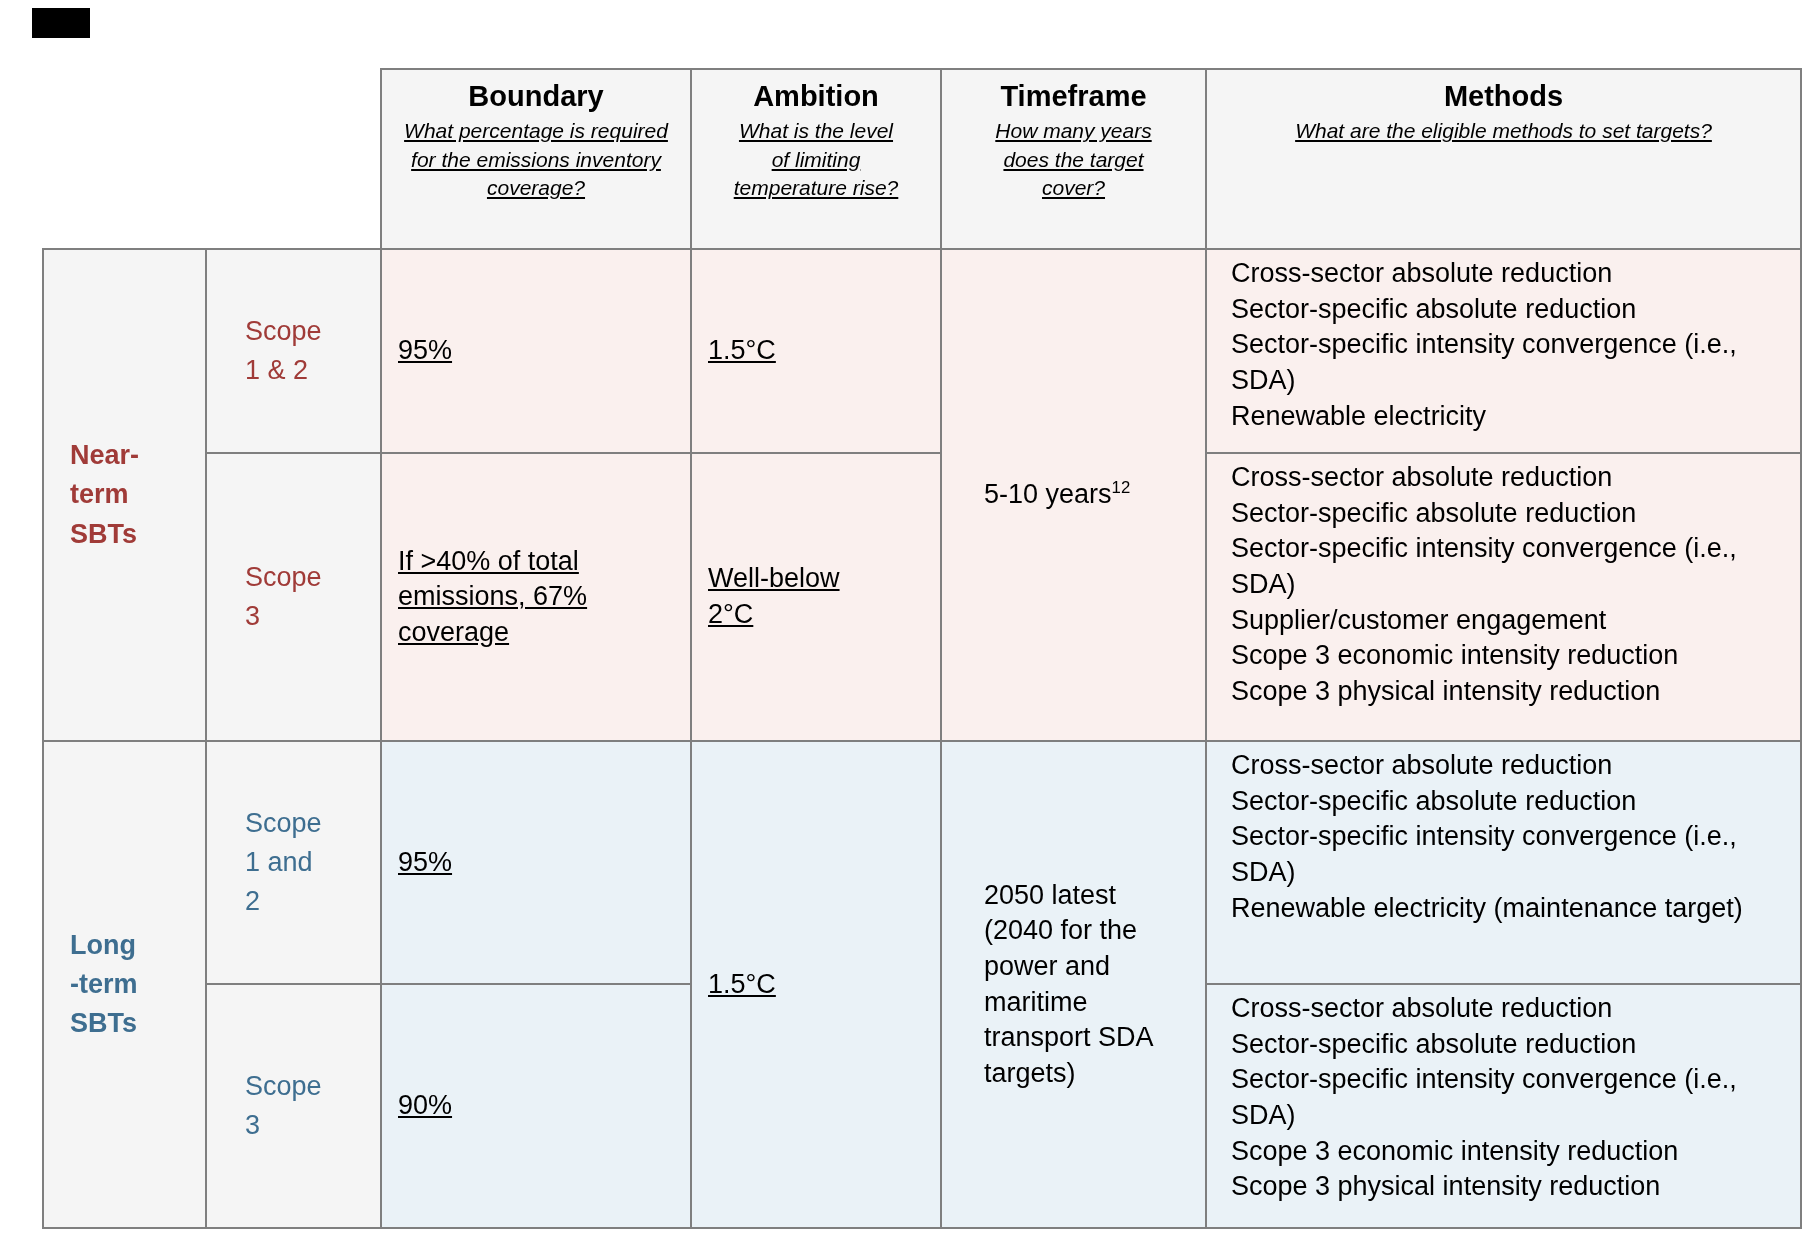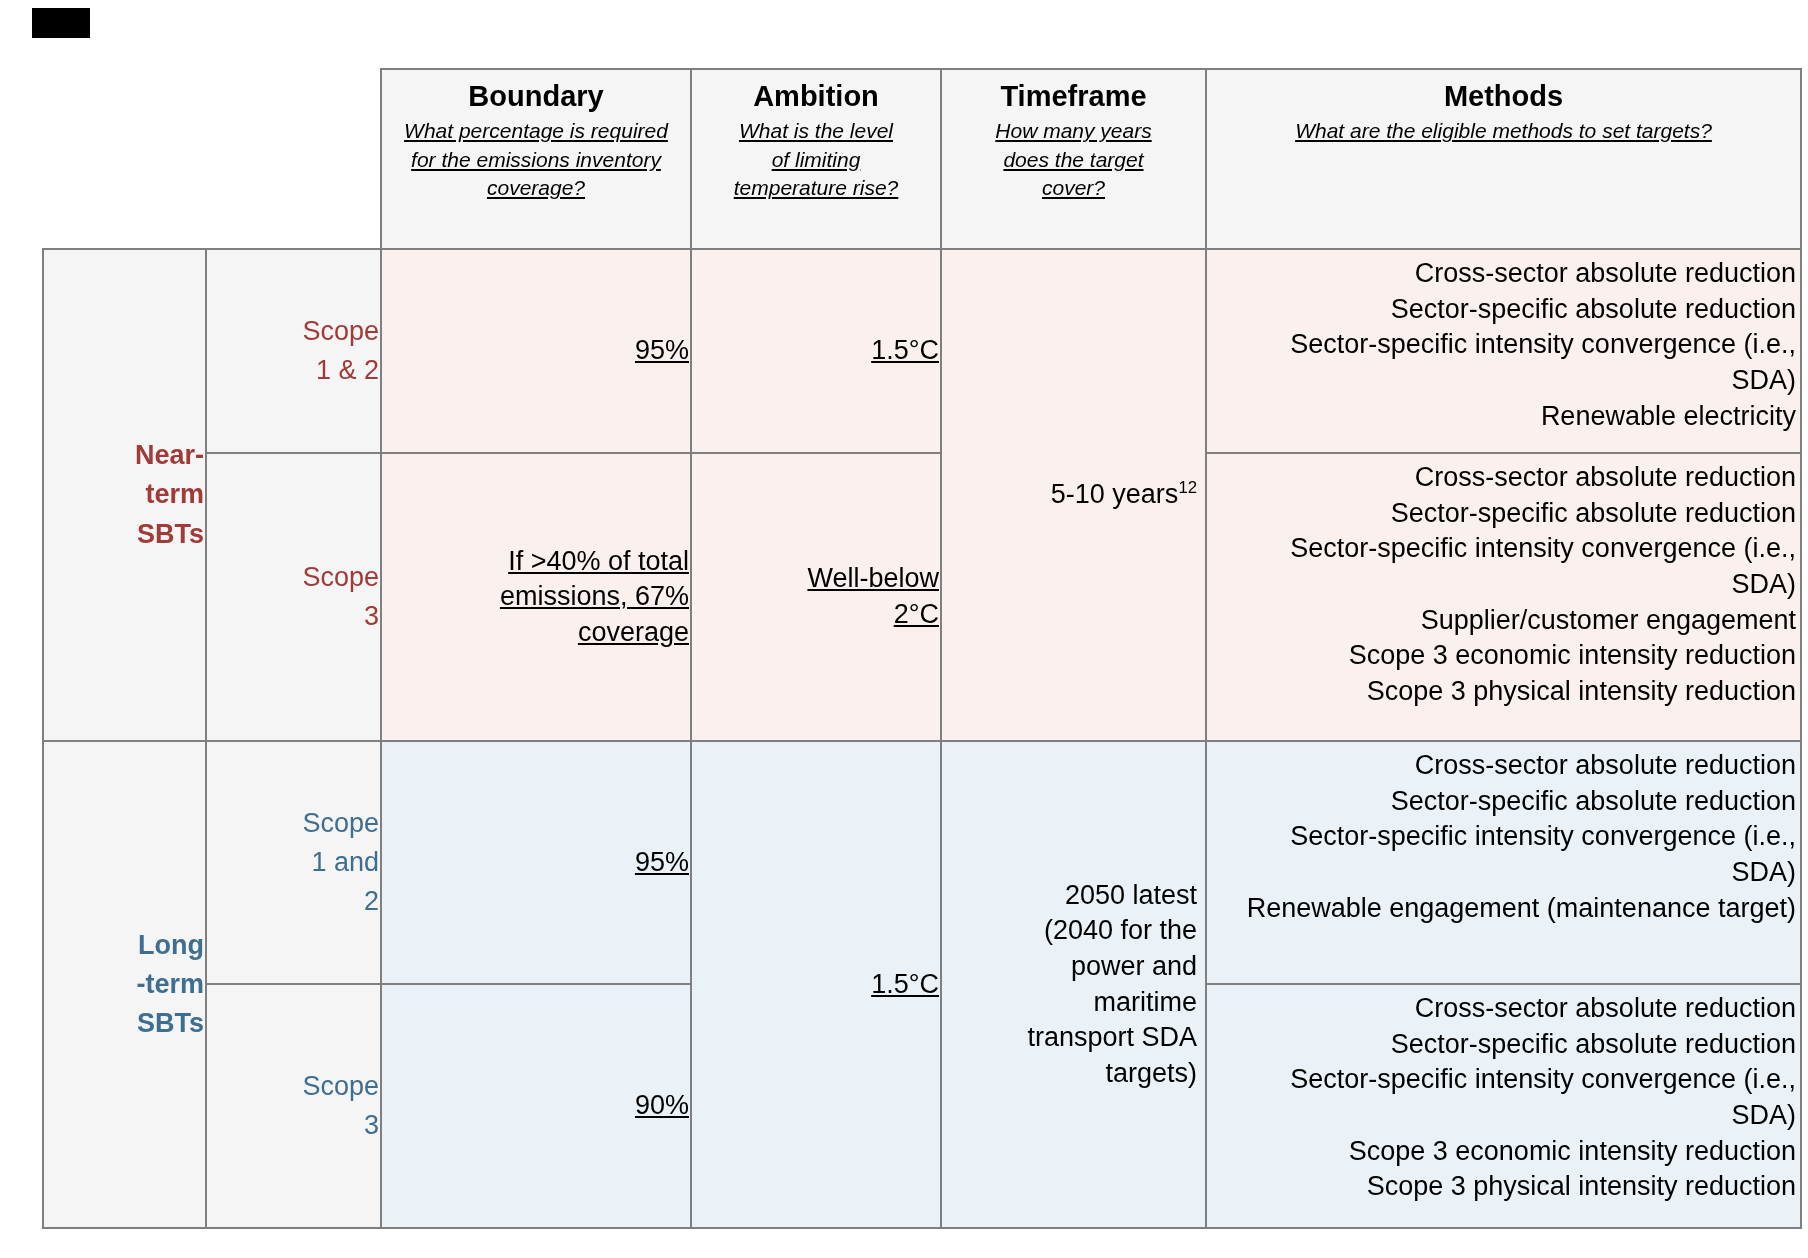--- a/index.html
+++ b/index.html
@@ -18,21 +18,21 @@
     width: 58px; height: 30px;
     background: #000000;
   }
   table.sbt {
     position: absolute;
     left: 42px; top: 68px;
     border-collapse: collapse;
     table-layout: fixed;
     width: 1758px;
   }
-  td, th { box-sizing: border-box; border: 2px solid var(--border, #7f7f7f); overflow: hidden; text-align: right; }
+  td, th { box-sizing: border-box; border: 2px solid var(--border, #7f7f7f); overflow: hidden; }
   td.blank { border: none; background: #ffffff; }
 
   th.hdr {
     background: var(--header-bg, #f5f5f5);
     vertical-align: top;
     padding: 8px 10px 0 10px;
     font-weight: normal;
     text-align: center;
   }
   .hdr-title { font-size: 29px; font-weight: bold; line-height: 1.25; }
@@ -57,21 +57,21 @@
     line-height: 1.45;
   }
   .near-accent { color: var(--near-term-accent, #a03b38); }
   .long-accent { color: var(--long-term-accent, #3e6e90); }
 
   td.cell { font-size: 27px; line-height: 1.32; }
   td.near { background: var(--near-term-bg, #faf0ee); }
   td.long { background: var(--long-term-bg, #eaf2f7); }
 
   td.val { vertical-align: middle; padding-left: 16px; text-decoration: underline; }
-  td.timeframe { vertical-align: middle; padding-left: 60px; padding-right: 8px; }
+  td.timeframe { vertical-align: middle; padding-left: 42px; padding-right: 8px; }
   td.methods { vertical-align: top; padding: 6px 4px 4px 24px; }
   .method-line { line-height: 1.32; }
 
   sup { font-size: 62%; line-height: 0; }
 </style>
 </head>
 <body>
 
 <div class="canvas">
   <div class="black-marker"></div>
@@ -160,21 +160,21 @@
       <td class="cell long timeframe pre" rowspan="2">2050 latest
 (2040 for the
 power and
 maritime
 transport SDA
 targets)</td>
       <td class="cell long methods">
             <div class="method-line">Cross-sector absolute reduction</div>
             <div class="method-line">Sector-specific absolute reduction</div>
             <div class="method-line">Sector-specific intensity convergence (i.e., SDA)</div>
-            <div class="method-line">Renewable engagement (maintenance target)</div>
+            <div class="method-line">Renewable electricity (maintenance target)</div>
           </td>
     </tr>
 
     <tr style="height:244px">
       <td class="scope long-accent pre">Scope
 3</td>
       <td class="cell long val">90%</td>
       <td class="cell long methods">
             <div class="method-line">Cross-sector absolute reduction</div>
             <div class="method-line">Sector-specific absolute reduction</div>

